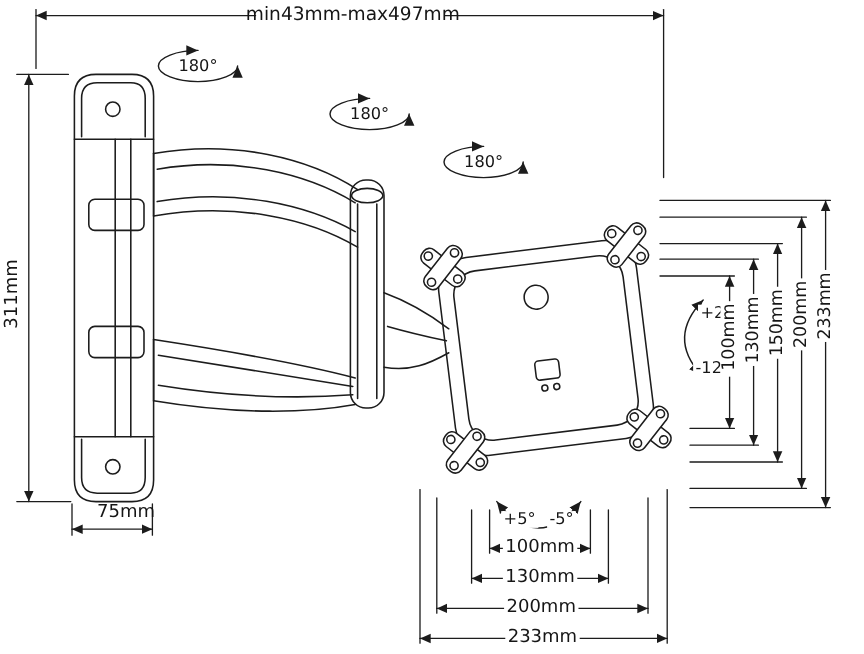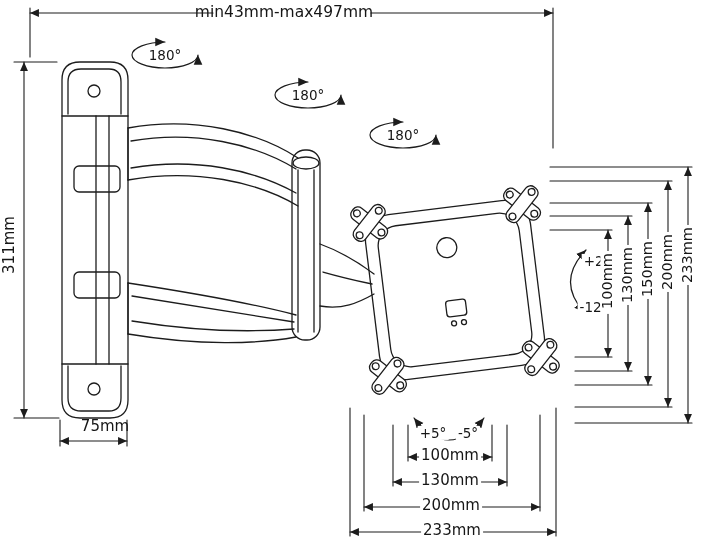--- a/index.html
+++ b/index.html
@@ -174,21 +174,21 @@
         <line x1="556" y1="408" x2="556" y2="536"></line>
 
         <line x1="408" y1="457" x2="492" y2="457" marker-start="url(#arw)" marker-end="url(#arw)"></line>
         <line x1="393" y1="482" x2="507" y2="482" marker-start="url(#arw)" marker-end="url(#arw)"></line>
         <line x1="364" y1="507" x2="540" y2="507" marker-start="url(#arw)" marker-end="url(#arw)"></line>
         <line x1="350" y1="532" x2="556" y2="532" marker-start="url(#arw)" marker-end="url(#arw)"></line>
       </g>
     </g>
   </svg>
 
-  <div class="lbl top" style="left:284px;top:12px;">min43mm-max497mm</div>
+  <div class="lbl top" style="left:294px;top:12px;">min43mm-max497mm</div>
 
   <div class="lbl rot" style="left:10px;top:245px;">311mm</div>
 
   <div class="lbl" style="left:93px;top:427px;margin-left:12px;">75mm</div>
 
   <div class="lbl sm" style="left:165px;top:55px;">180°</div>
   <div class="lbl sm" style="left:308px;top:95px;">180°</div>
   <div class="lbl sm" style="left:403px;top:135px;">180°</div>
 
   <div class="lbl sm bg" style="left:597px;top:261px;">+2°</div>

